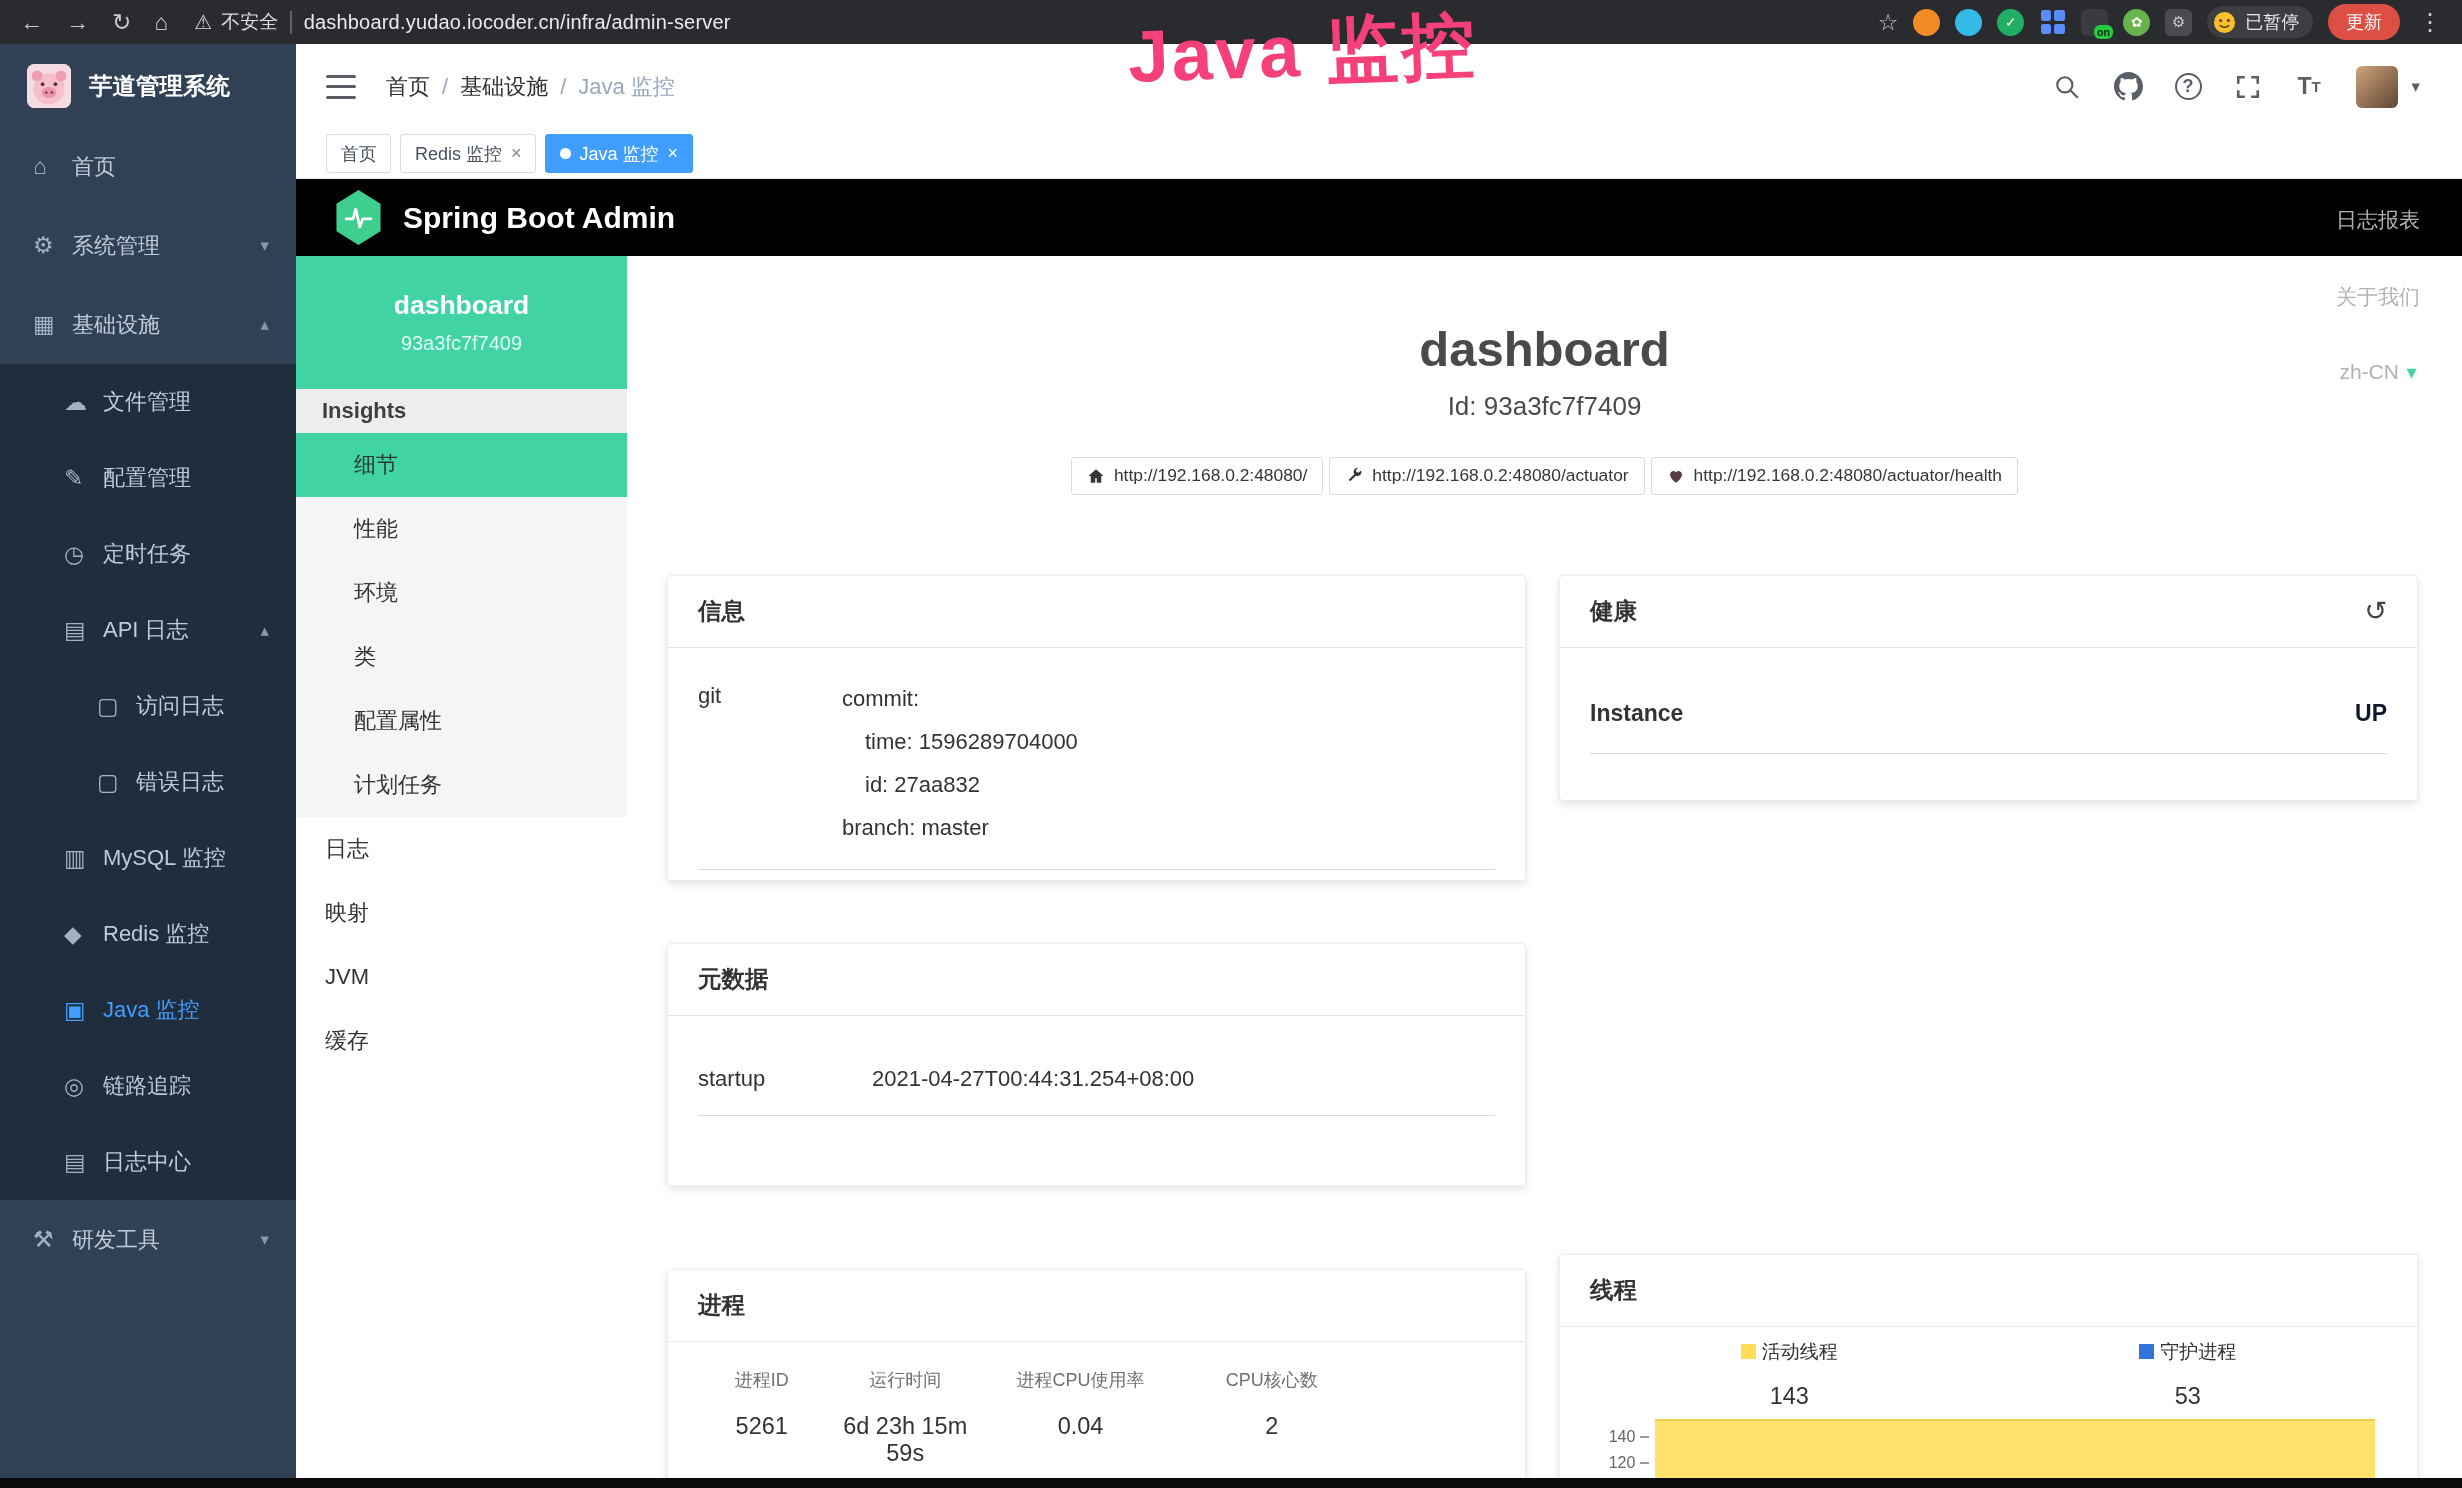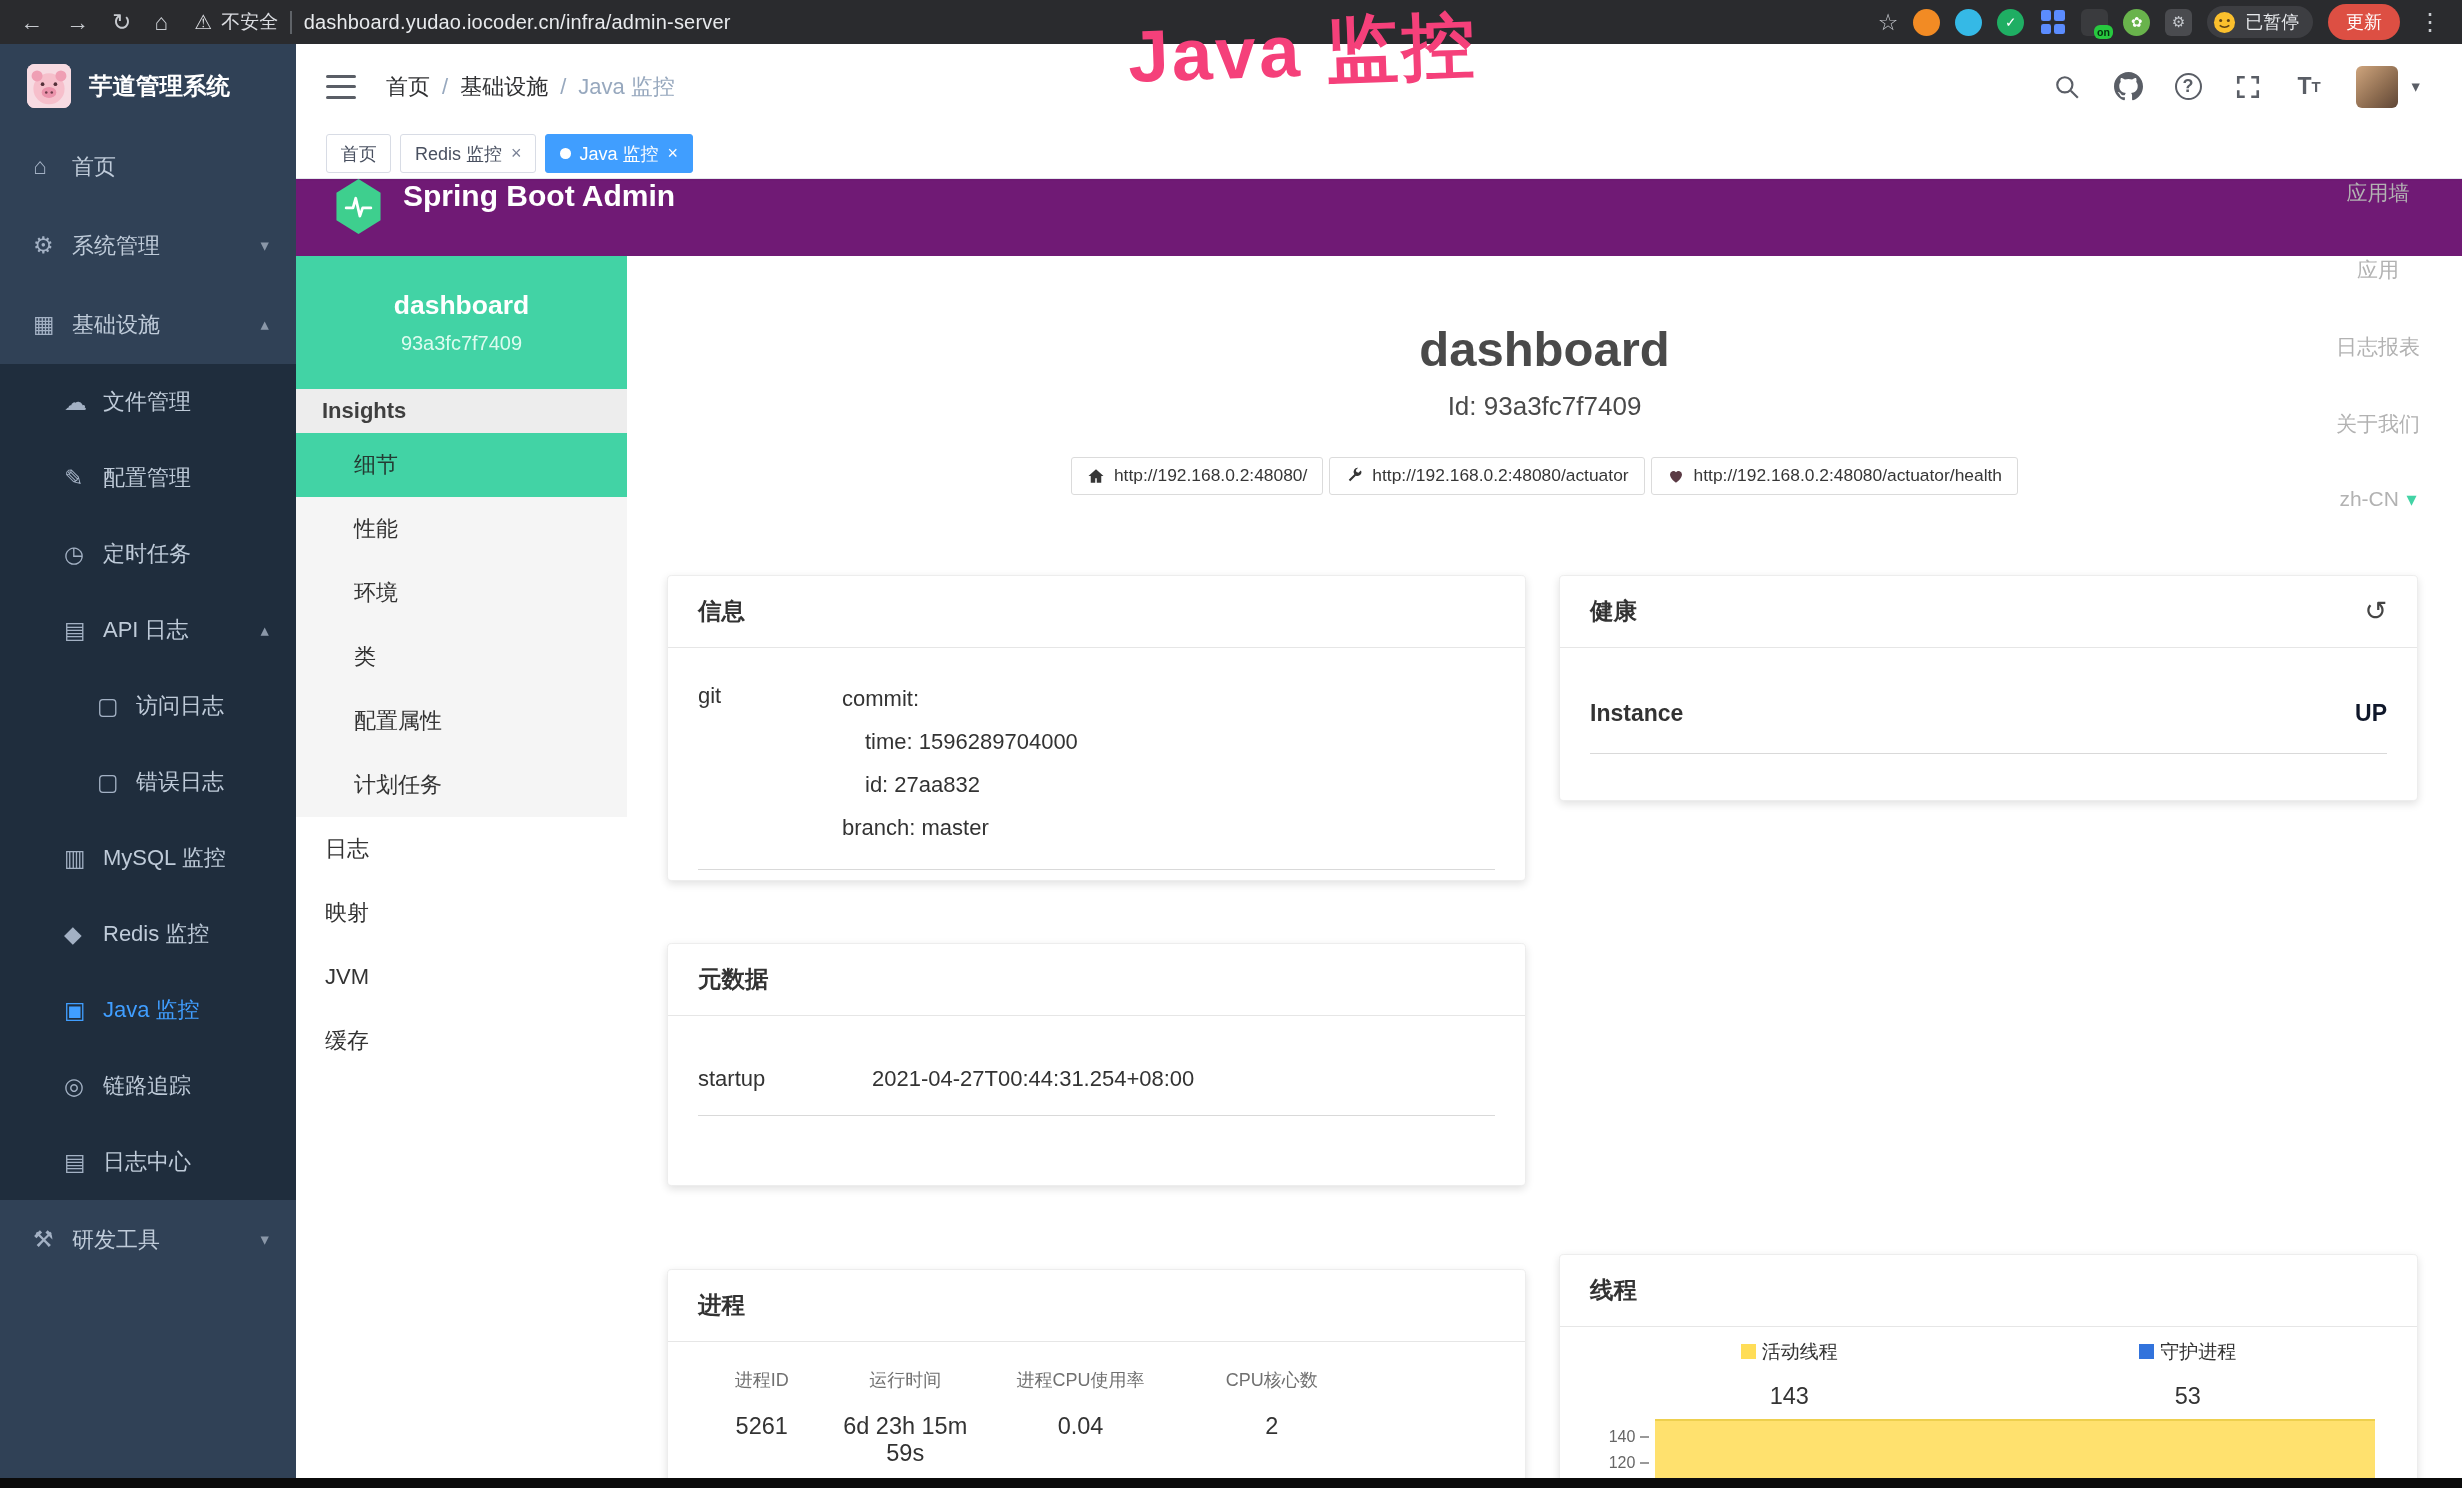--- a/index.html
+++ b/index.html
@@ -59,21 +59,21 @@
 
   
   .tabs-bar { position:absolute; left:296px; top:129px; right:0; height:50px; background:#fff; display:flex; align-items:center; gap:9px; padding-left:30px; border-bottom:0.8px solid #e4e7ed; box-shadow:0 0.8px 2.3px rgba(0,21,41,.08); z-index:9; }
   .tag { height:39px; display:inline-flex; align-items:center; gap:9px; border:0.8px solid #d8dce5; border-radius:3px; background:#fff; color:#495060; font-size:18px; padding:0 13.7px; cursor:pointer; }
   .tag .x { font-size:18px; color:#7a8296; }
   .tag.active { background:#409eff; border-color:#409eff; color:#fff; }
   .tag.active .x { color:#fff; }
   .dot { width:10.6px; height:10.6px; border-radius:50%; background:#fff; }
 
   
-  .sba-header { position:absolute; left:296px; top:179px; right:0; height:77px; background:#701a75; display:flex; padding:0 42px 0 38px; z-index:8; }
+  .sba-header { position:absolute; left:296px; top:179px; right:0; height:77px; background:#000000; display:flex; align-items:center; padding:0 42px 0 38px; z-index:8; }
   .sba-logo { width:49px; height:55px; background:#3ecf8e; clip-path:polygon(50% 0,95% 25%,95% 75%,50% 100%,5% 75%,5% 25%); display:flex; align-items:center; justify-content:center; flex:none; }
   .sba-brand { color:#fff; font-size:30px; font-weight:bold; margin-left:20px; }
   .sba-nav { margin-left:auto; display:flex; align-items:center; gap:49px; font-size:21px; color:#b2b2b2;flex-direction:column; }
   .sba-nav .navitem { cursor:pointer; }
   .locale { display:flex; align-items:center; gap:7.6px; color:#b2b2b2; cursor:pointer; }
   .locale .lc-caret { color:#42d3a5; font-size:20px; }
 
   
   .sba-side { position:absolute; left:296px; top:256px; width:331px; bottom:0; background:#fff; z-index:5; }
   .app-head { height:133px; background:#42d3a5; color:#fff; display:flex; flex-direction:column; align-items:center; justify-content:center; gap:10.6px; cursor:pointer; }

